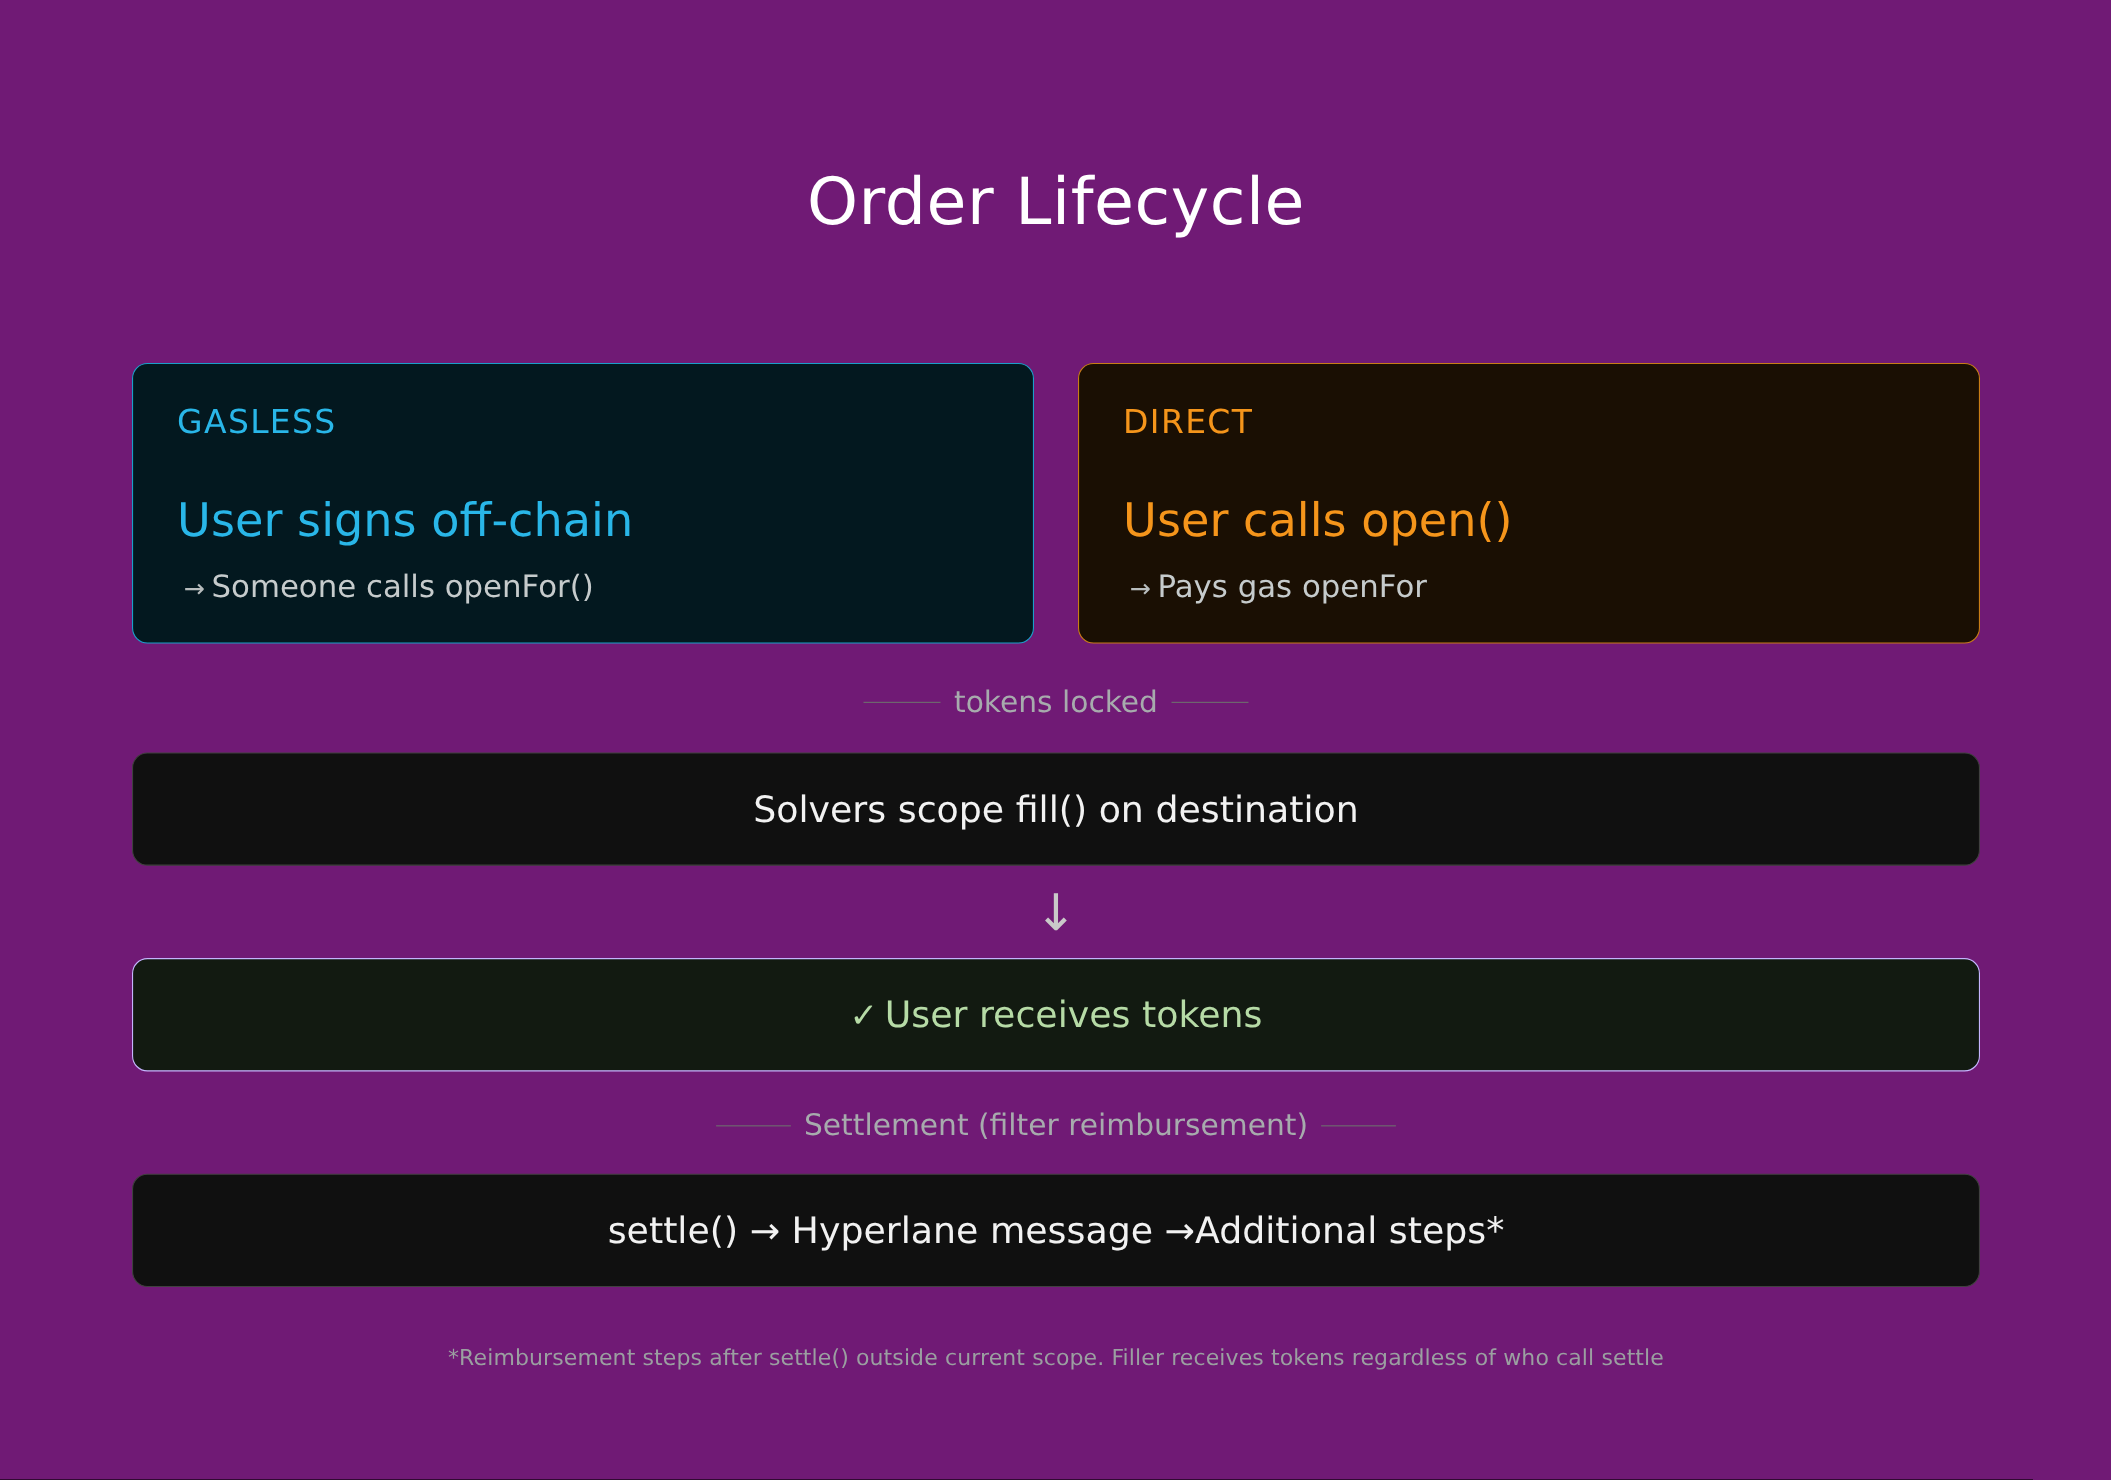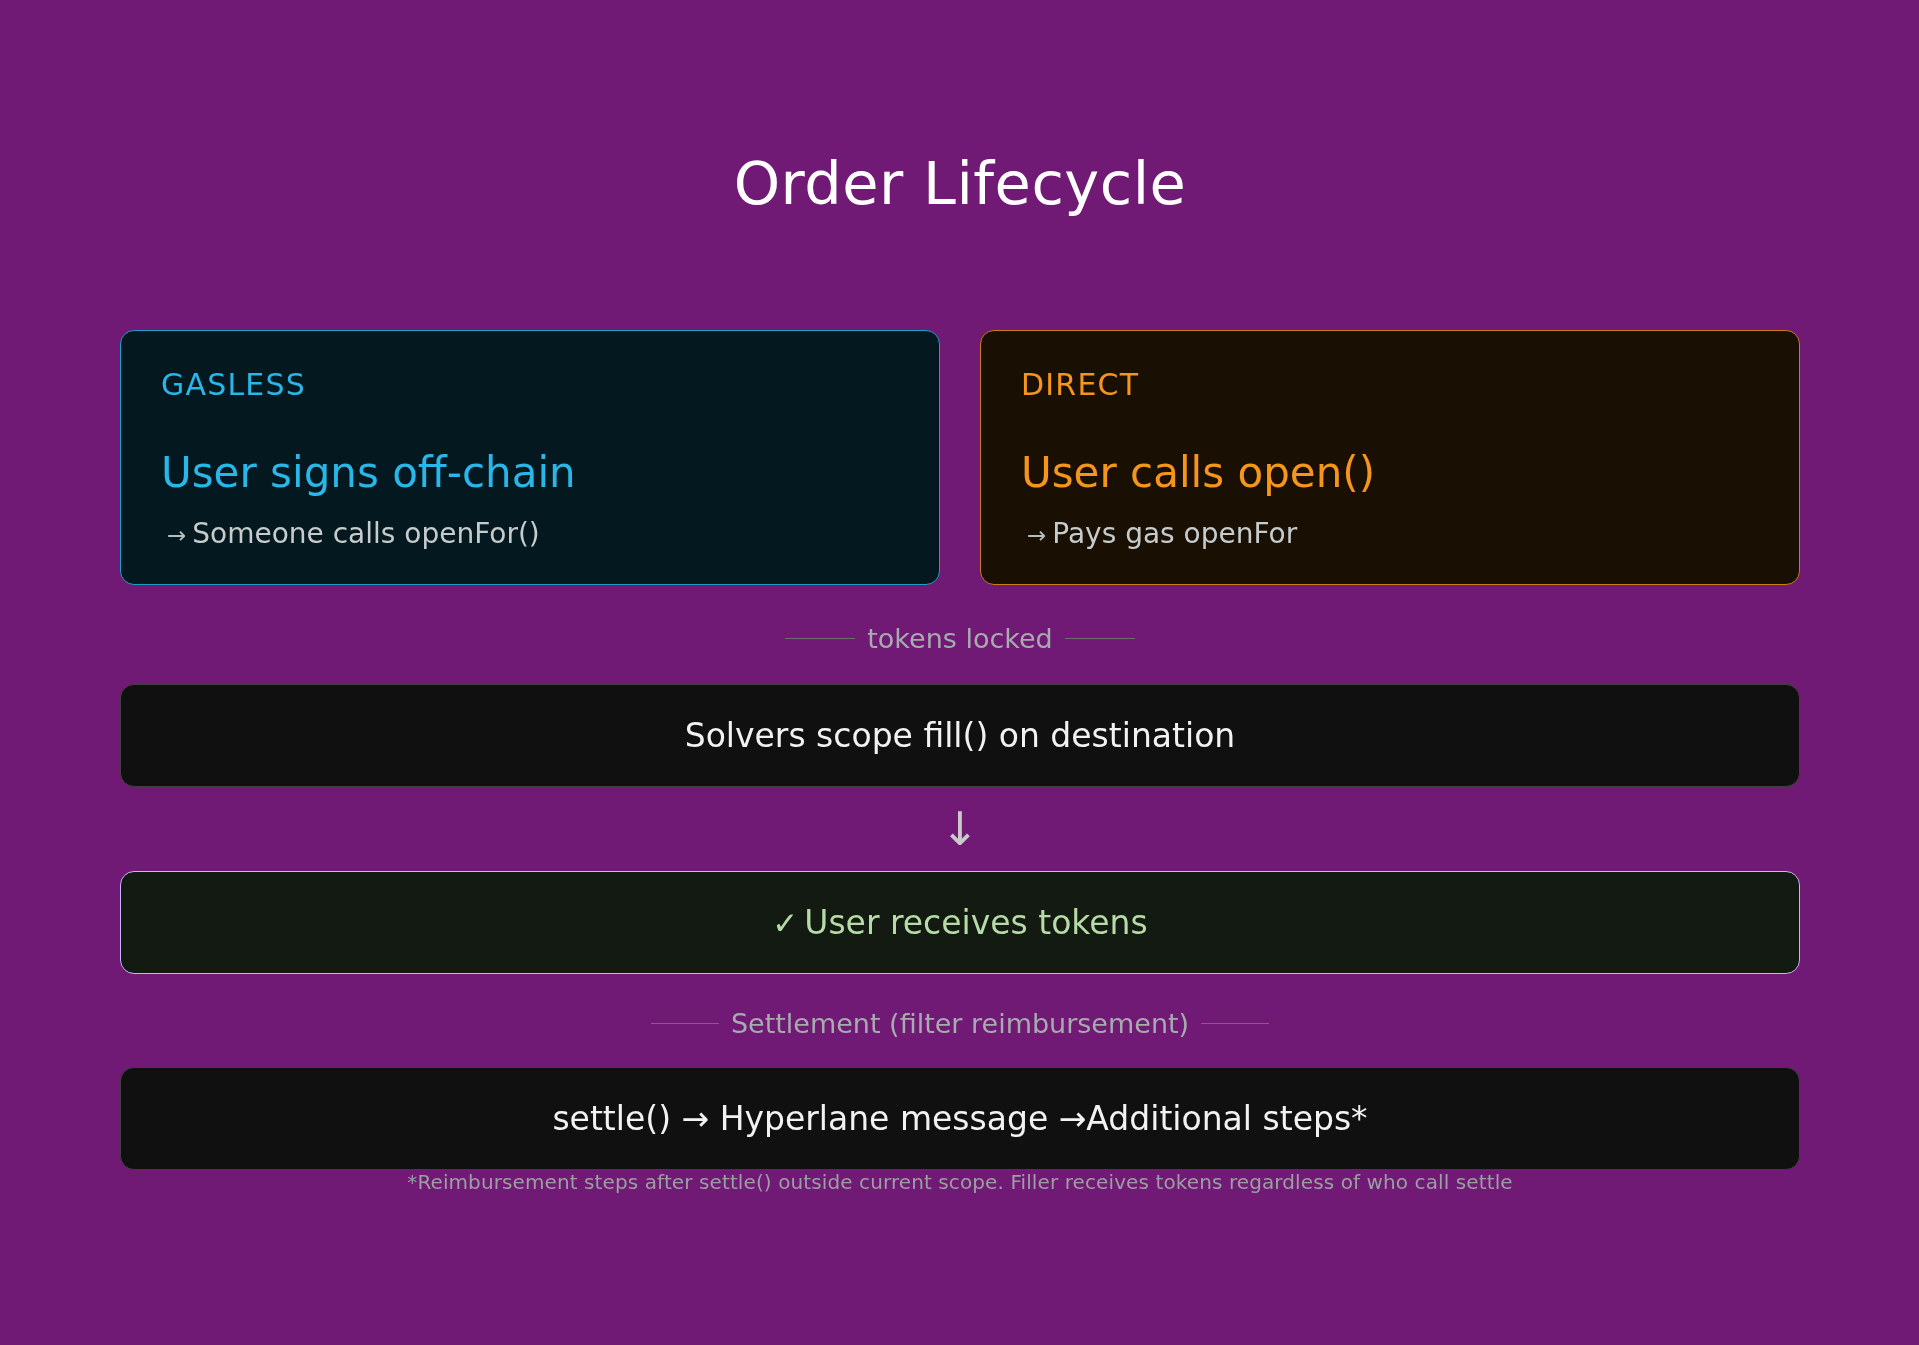--- a/index.html
+++ b/index.html
@@ -154,20 +154,21 @@
     color: #c9c9c9;
     font-size: 46px;
     line-height: 1;
   }
 
   
   .footnote {
     text-align: center;
     color: #9b9fa1;
     font-size: 20px;
+    margin-top: 52px;
     letter-spacing: 0.1px;
   }
 </style>
 </head>
 <body>
 
 <div class="canvas">
   <div class="stage">
 
     <h1 class="title">Order Lifecycle</h1>

